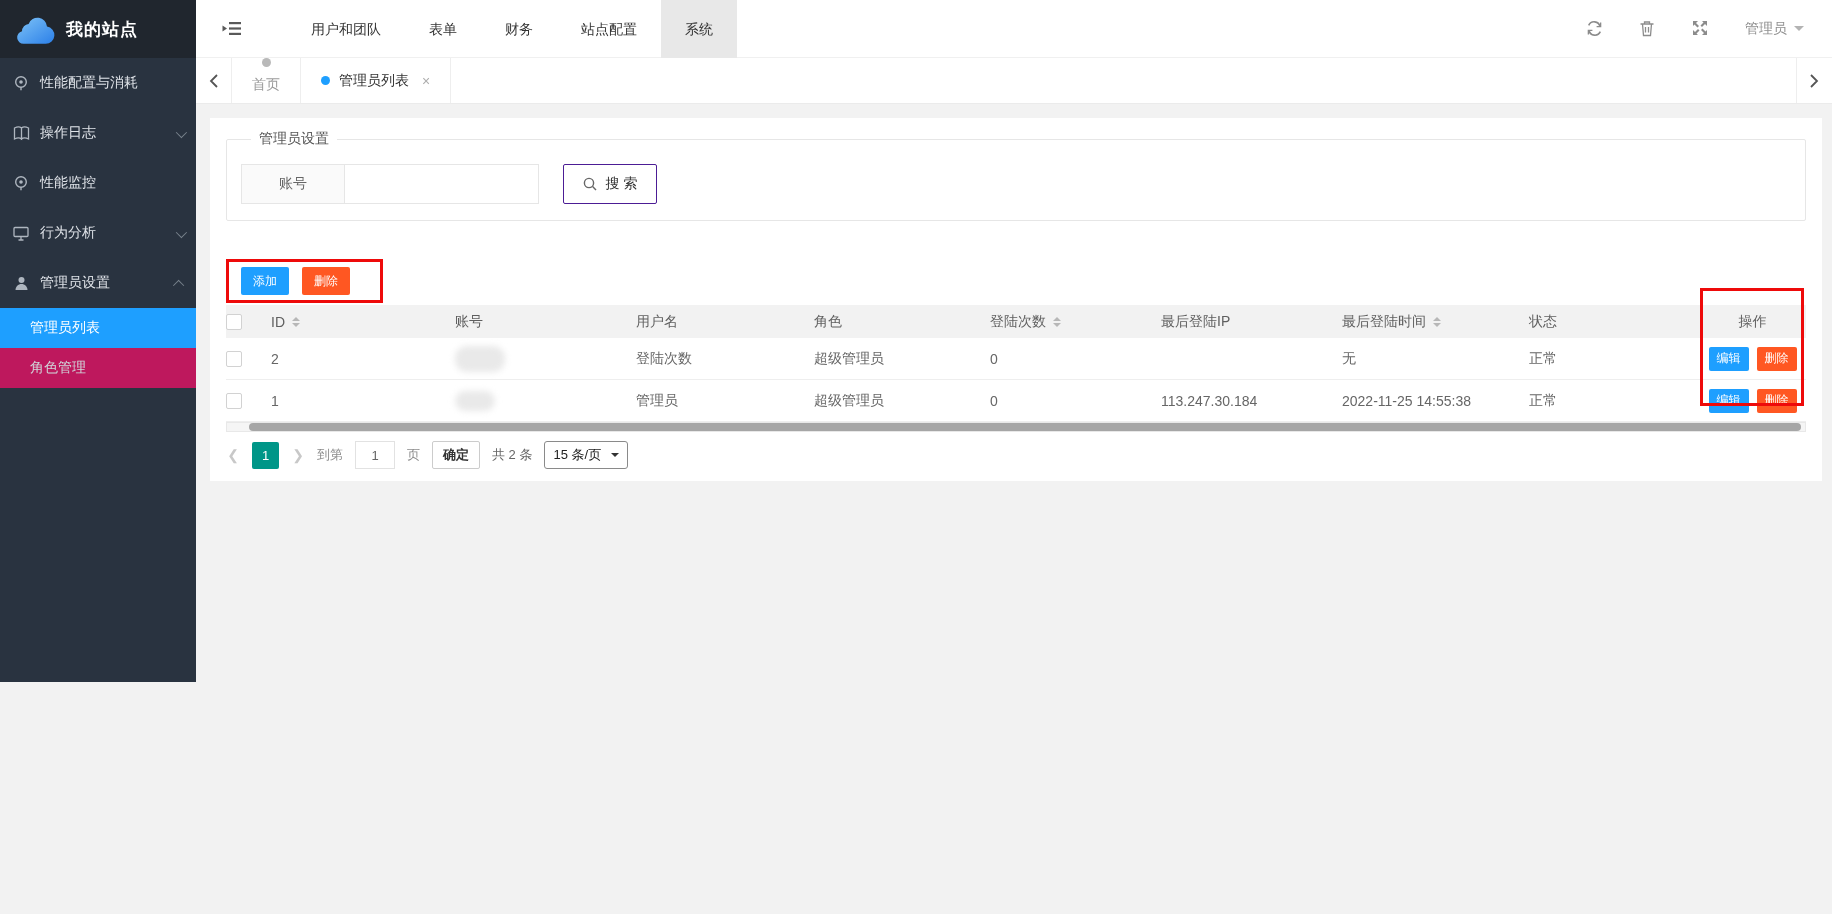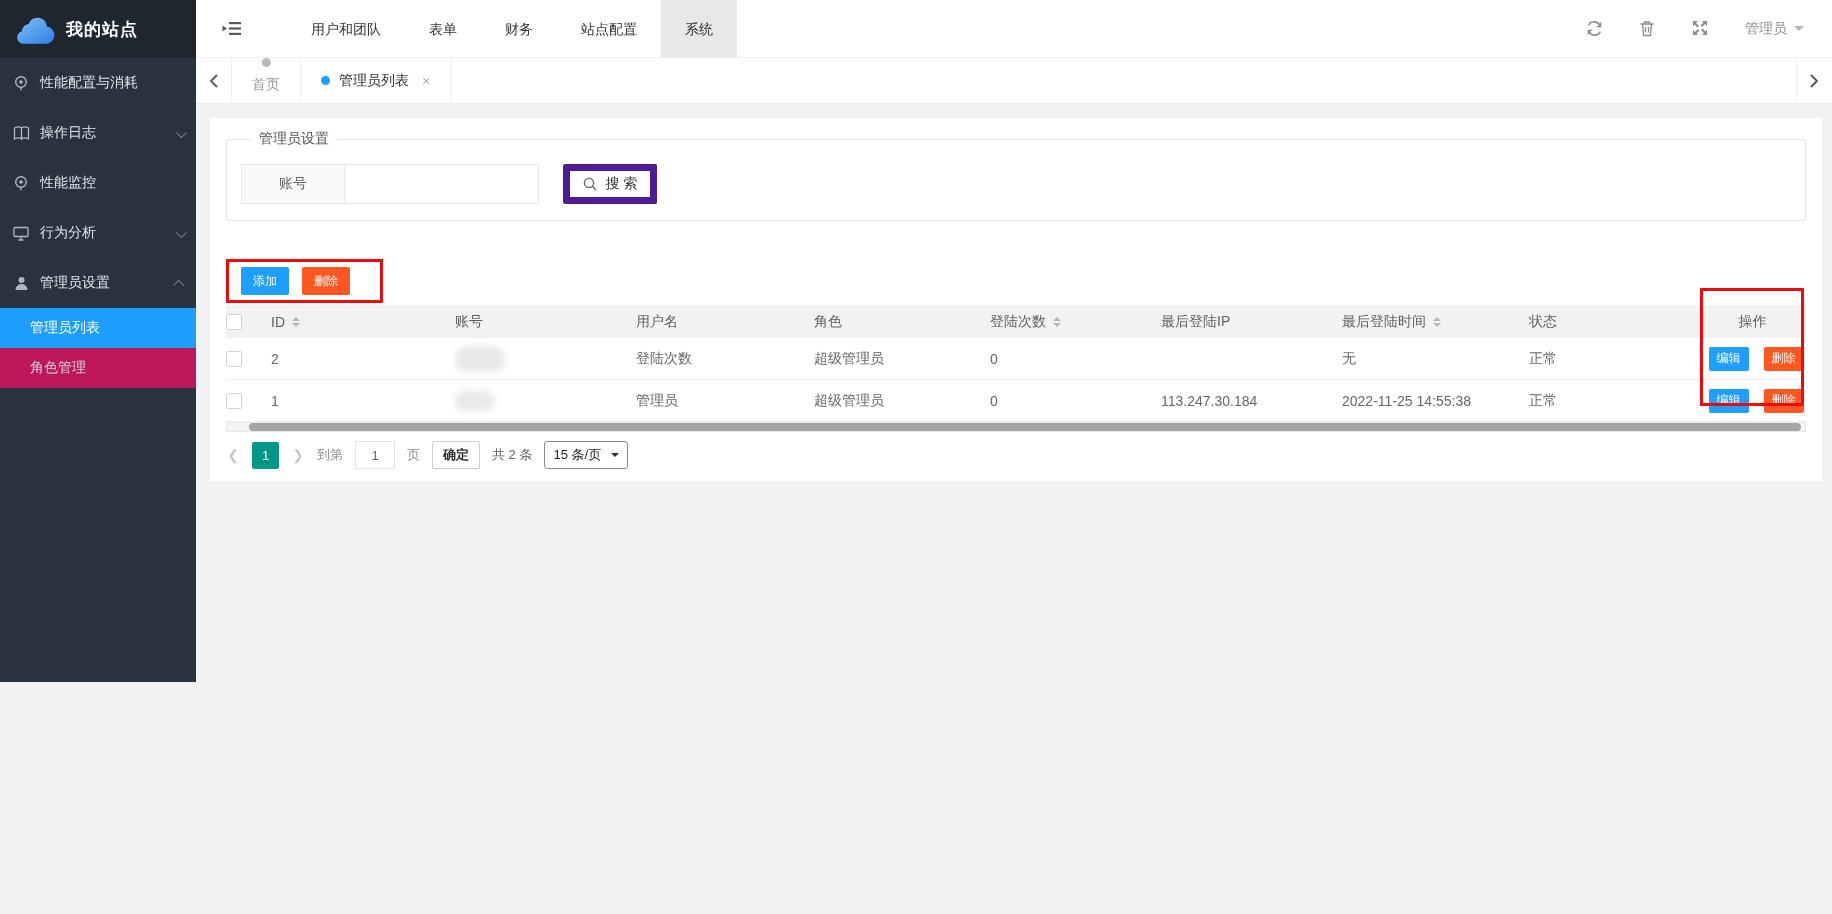--- a/index.html
+++ b/index.html
@@ -43,40 +43,40 @@
   .tab.active { color:#333; }
   .tab.active .dot { background:#1e9fff; }
   .tab-close { color:#adadad; font-size:14px; margin-left:4px; cursor:pointer; }
   
   .card { position:absolute; left:210px; top:118px; width:1612px; background:#fff; padding:12px 16px 12px; }
   fieldset.search-box { border:1px solid #e6e6e6; border-radius:2px; padding:16px 14px; }
   fieldset.search-box legend { font-size:14px; color:#555; padding:0 8px; margin-left:10px; }
   .search-row { display:flex; align-items:center; }
   .input-label { width:104px; height:40px; background:#fafafa; border:1px solid #e6e6e6; display:flex; align-items:center; justify-content:center; color:#666; }
   .text-input { width:194px; height:40px; border:1px solid #e6e6e6; border-left:none; padding:0 10px; font-size:14px; color:#333; outline:none; font-family:inherit; }
-  .search-btn { margin-left:24px; width:94px; height:40px; background:#fff; border:7px solid #4c1d95; border-radius:2px; display:flex; align-items:center; justify-content:center; gap:9px; font-size:14px; color:#333; cursor:pointer; }
+  .search-btn { margin-left:24px; width:94px; height:40px; background:#fff; border:1px solid #4c1d95; border-radius:2px; display:flex; align-items:center; justify-content:center; gap:9px; font-size:14px; color:#333; cursor:pointer; }
   
   .toolbar-annot { display:inline-flex; gap:13px; margin:38px 0 2px; padding:5px 30px 5px 12px; border:3px solid #ee0a0a; }
   .btn { height:28px; padding:0 12px; font-size:12px; color:#fff; border:none; border-radius:2px; cursor:pointer; font-family:inherit; }
   .btn-blue { background:#1e9fff; }
   .btn-orange { background:#ff5722; }
   
   .grid-head, .grid-row { display:grid; grid-template-columns:45px 184px 181px 178px 176px 171px 181px 187px 170px 107px; align-items:center; width:1580px; }
   .grid-head { height:33px; background:#f2f2f2; color:#5f5f5f; }
   .grid-row { height:42px; border-bottom:1px solid #eee; color:#666; }
   .cell { display:flex; align-items:center; }
   .cell.center { justify-content:center; }
   .checkbox { width:16px; height:16px; border:1px solid #d2d2d2; border-radius:2px; background:#fff; cursor:pointer; }
   .sort { display:inline-flex; flex-direction:column; gap:2px; margin-left:7px; cursor:pointer; }
   .sort .s-up { width:0; height:0; border:4px solid transparent; border-top-width:0; border-bottom-color:#b7b7b7; }
   .sort .s-dn { width:0; height:0; border:4px solid transparent; border-bottom-width:0; border-top-color:#b7b7b7; }
   .blob { background:#e9e9e9; border-radius:12px; filter:blur(3px); }
   .blob.b1 { width:50px; height:26px; }
   .blob.b2 { width:40px; height:20px; }
-  .mini-btn { height:24px; padding:0 8px; font-size:12px; color:#fff; border:none; border-radius:2px; cursor:pointer; font-family:Liberation Serif, serif;margin-left:7px; }
+  .mini-btn { height:24px; padding:0 8px; font-size:12px; color:#fff; border:none; border-radius:2px; cursor:pointer; font-family:Liberation Serif, serif; }
   .row-actions { display:flex; gap:8px; justify-content:center; width:100%; }
   .ops-annot { position:absolute; left:1700px; top:288px; width:104px; height:118px; border:3px solid #ee0a0a; pointer-events:none; }
   
   .hscroll { width:1580px; height:10px; background:#f5f5f5; border:1px solid #e8e8e8; position:relative; }
   .hscroll .thumb { position:absolute; left:22px; top:0; height:8px; width:calc(100% - 26px); background:#a6a6a6; border-radius:4px; cursor:pointer; }
   
   .pager { margin-top:9px; display:flex; align-items:center; gap:12px; font-size:13px; color:#666; }
   .pg-arrow { color:#c8c8c8; font-size:14px; cursor:pointer; width:14px; text-align:center; }
   .pg-current { width:27px; height:27px; background:#009688; color:#fff; display:flex; align-items:center; justify-content:center; border-radius:2px; cursor:pointer; }
   .pg-muted { color:#8d8d8d; }

